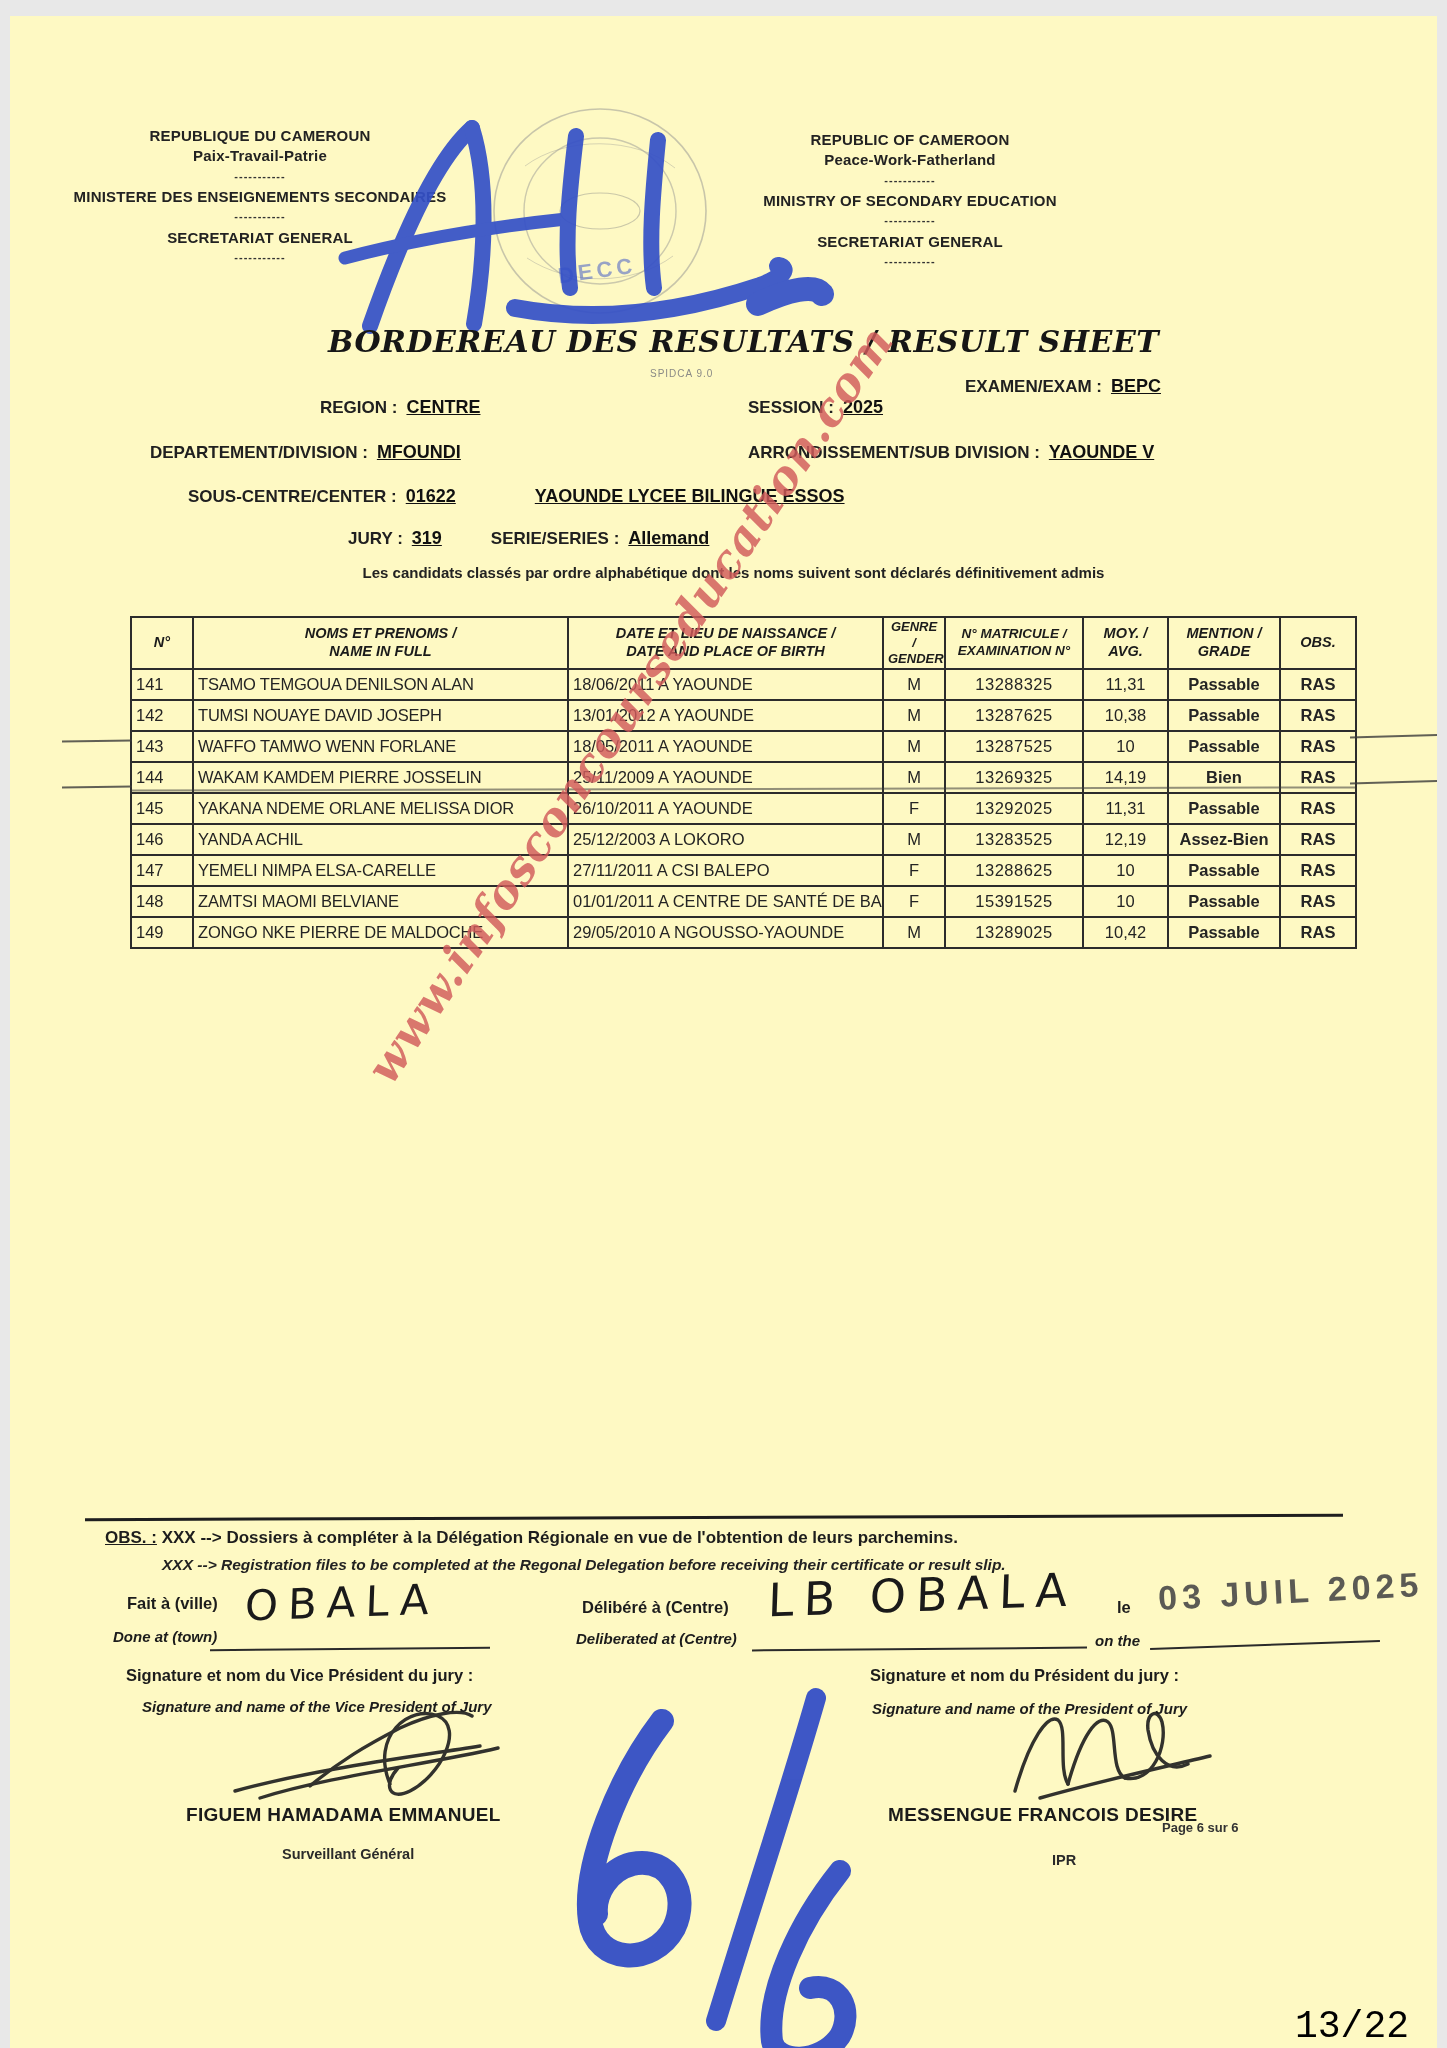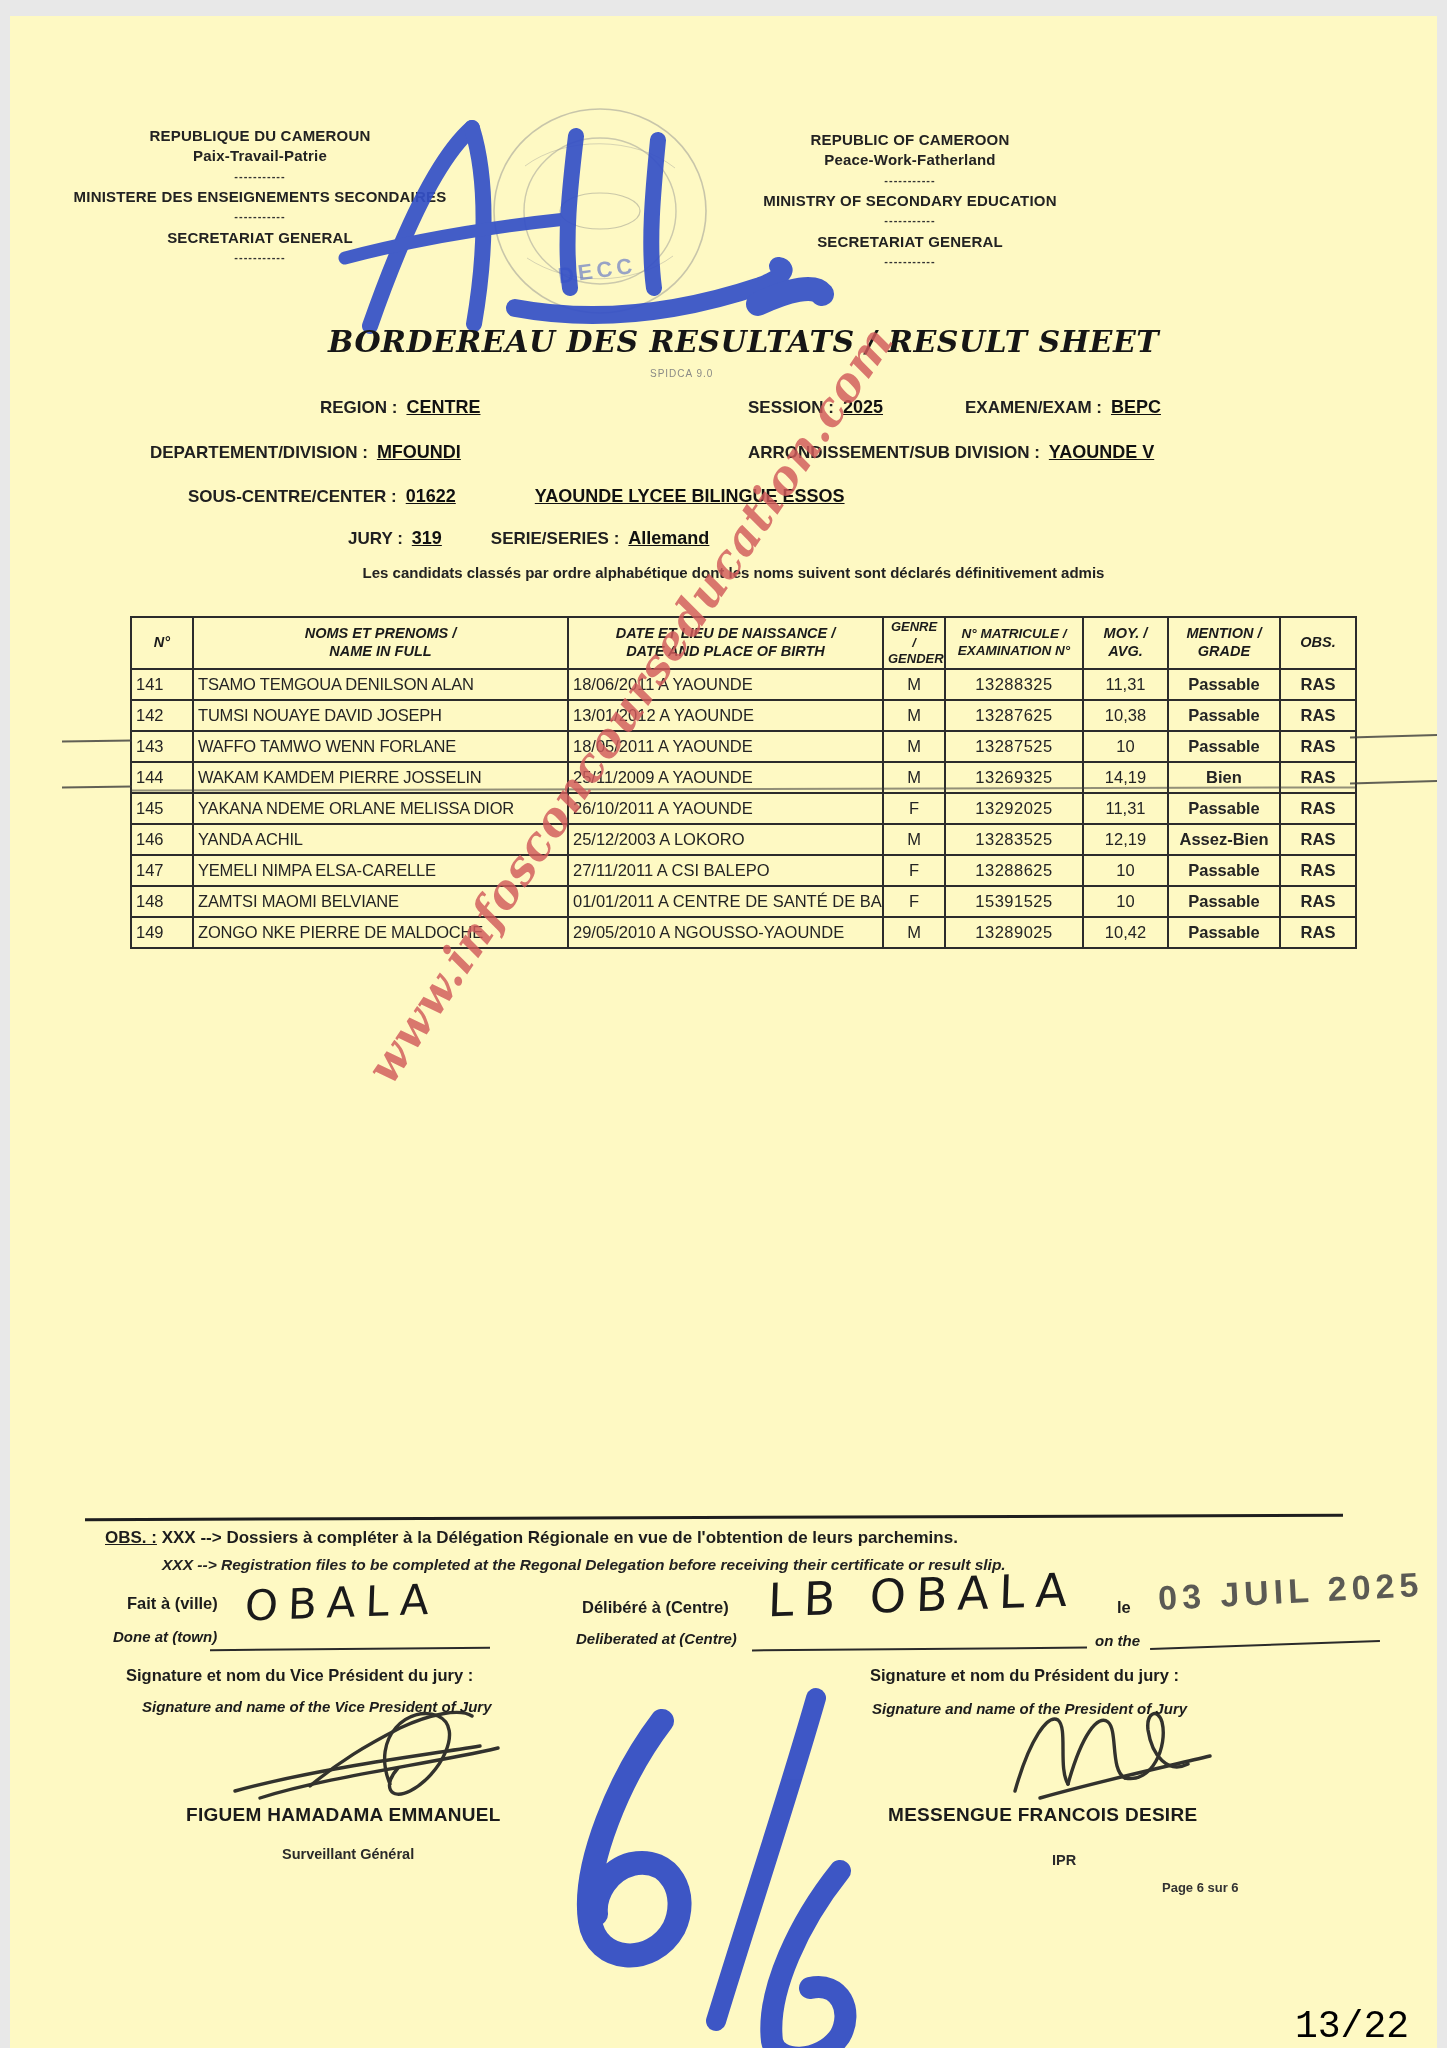--- a/index.html
+++ b/index.html
@@ -103,21 +103,21 @@
   <div class="abs doc-subtitle" style="left:640px;top:352px;">SPIDCA 9.0</div>
 
   <div class="abs meta-pair" style="left:310px;top:381px;">
     <span class="lbl">REGION :</span>
     <span class="val">CENTRE</span>
   </div>
   <div class="abs meta-pair" style="left:738px;top:381px;">
     <span class="lbl">SESSION :</span>
     <span class="val">2025</span>
   </div>
-  <div class="abs meta-pair" style="left:955px;top:381px;">
+  <div class="abs meta-pair" style="left:955px;top:360px;">
     <span class="lbl">EXAMEN/EXAM :</span>
     <span class="val">BEPC</span>
   </div>
   <div class="abs meta-pair" style="left:140px;top:426px;">
     <span class="lbl">DEPARTEMENT/DIVISION :</span>
     <span class="val">MFOUNDI</span>
   </div>
   <div class="abs meta-pair" style="left:738px;top:426px;">
     <span class="lbl">ARRONDISSEMENT/SUB DIVISION :</span>
     <span class="val">YAOUNDE V</span>
@@ -320,21 +320,21 @@
     <g stroke="#1d1d1d" fill="none" stroke-width="3.4" stroke-linecap="round" opacity=".9">
       <path d="M 25 95 C 40 42 58 18 68 24 C 78 32 68 72 78 88"></path>
       <path d="M 78 88 C 92 38 108 18 118 26 C 128 34 120 75 135 82"></path>
       <path d="M 135 82 C 162 88 178 50 172 26 C 168 12 156 16 158 34 C 162 60 178 78 198 68"></path>
       <path d="M 50 102 C 110 85 170 72 220 60"></path>
     </g>
   </svg>
   <span class="abs sig-name" style="left:878px;top:1788px;">MESSENGUE FRANCOIS DESIRE</span>
   <span class="abs sig-title" style="left:1042px;top:1836px;">IPR</span>
 
-  <span class="abs page-note" style="left:1152px;top:1864px;">Page 6 sur 6</span>
+  <span class="abs page-note" style="left:1152px;top:1804px;">Page 6 sur 6</span>
 
   <svg class="abs" style="left:0;top:1640px;" width="1447" height="408">
     <g stroke="#2f4ac6" fill="none" stroke-linecap="round" opacity=".93">
       <path d="M 652 65 C 610 120 572 210 580 265 C 586 307 642 312 664 272 C 680 238 660 200 622 208 C 598 214 584 238 586 258" stroke-width="24"></path>
       <path d="M 806 42 C 775 150 738 260 706 365" stroke-width="20"></path>
       <path d="M 830 215 C 790 265 756 335 762 385 C 766 407 810 409 830 380 C 844 355 830 325 800 332" stroke-width="22"></path>
     </g>
   </svg>
 
   <span class="abs page-indicator" style="right:28px;bottom:16px;font-family:Liberation Mono, monospace;">13/22</span>

